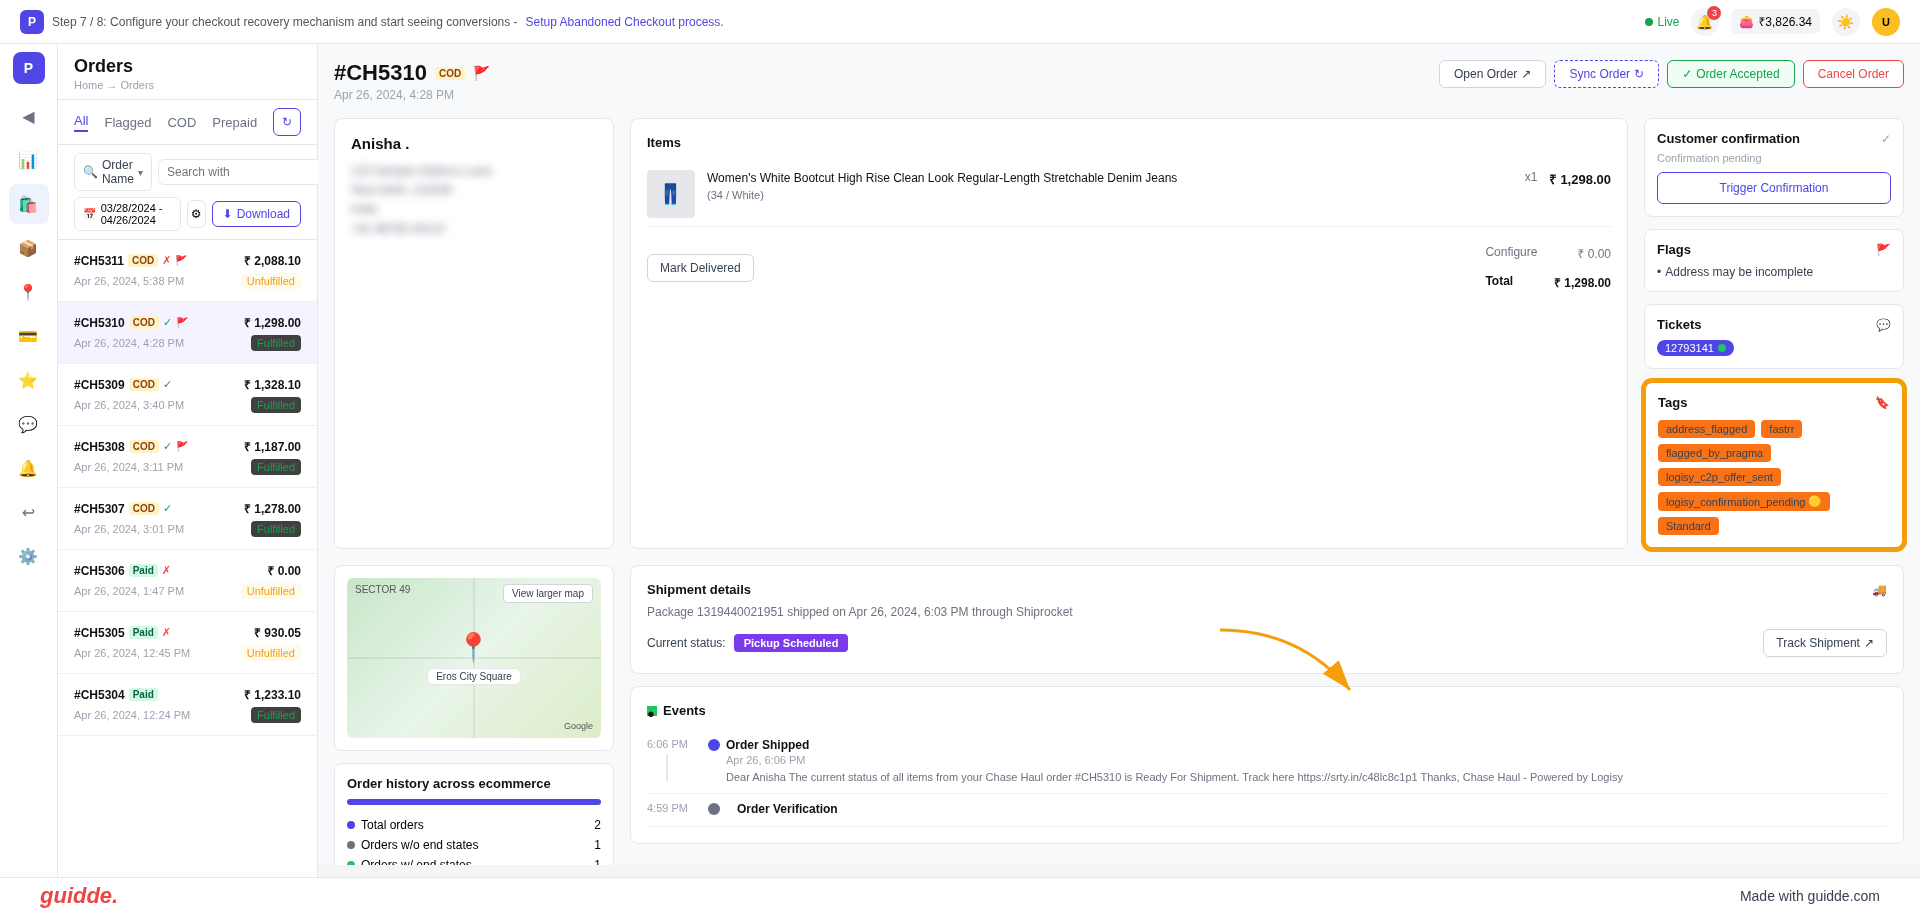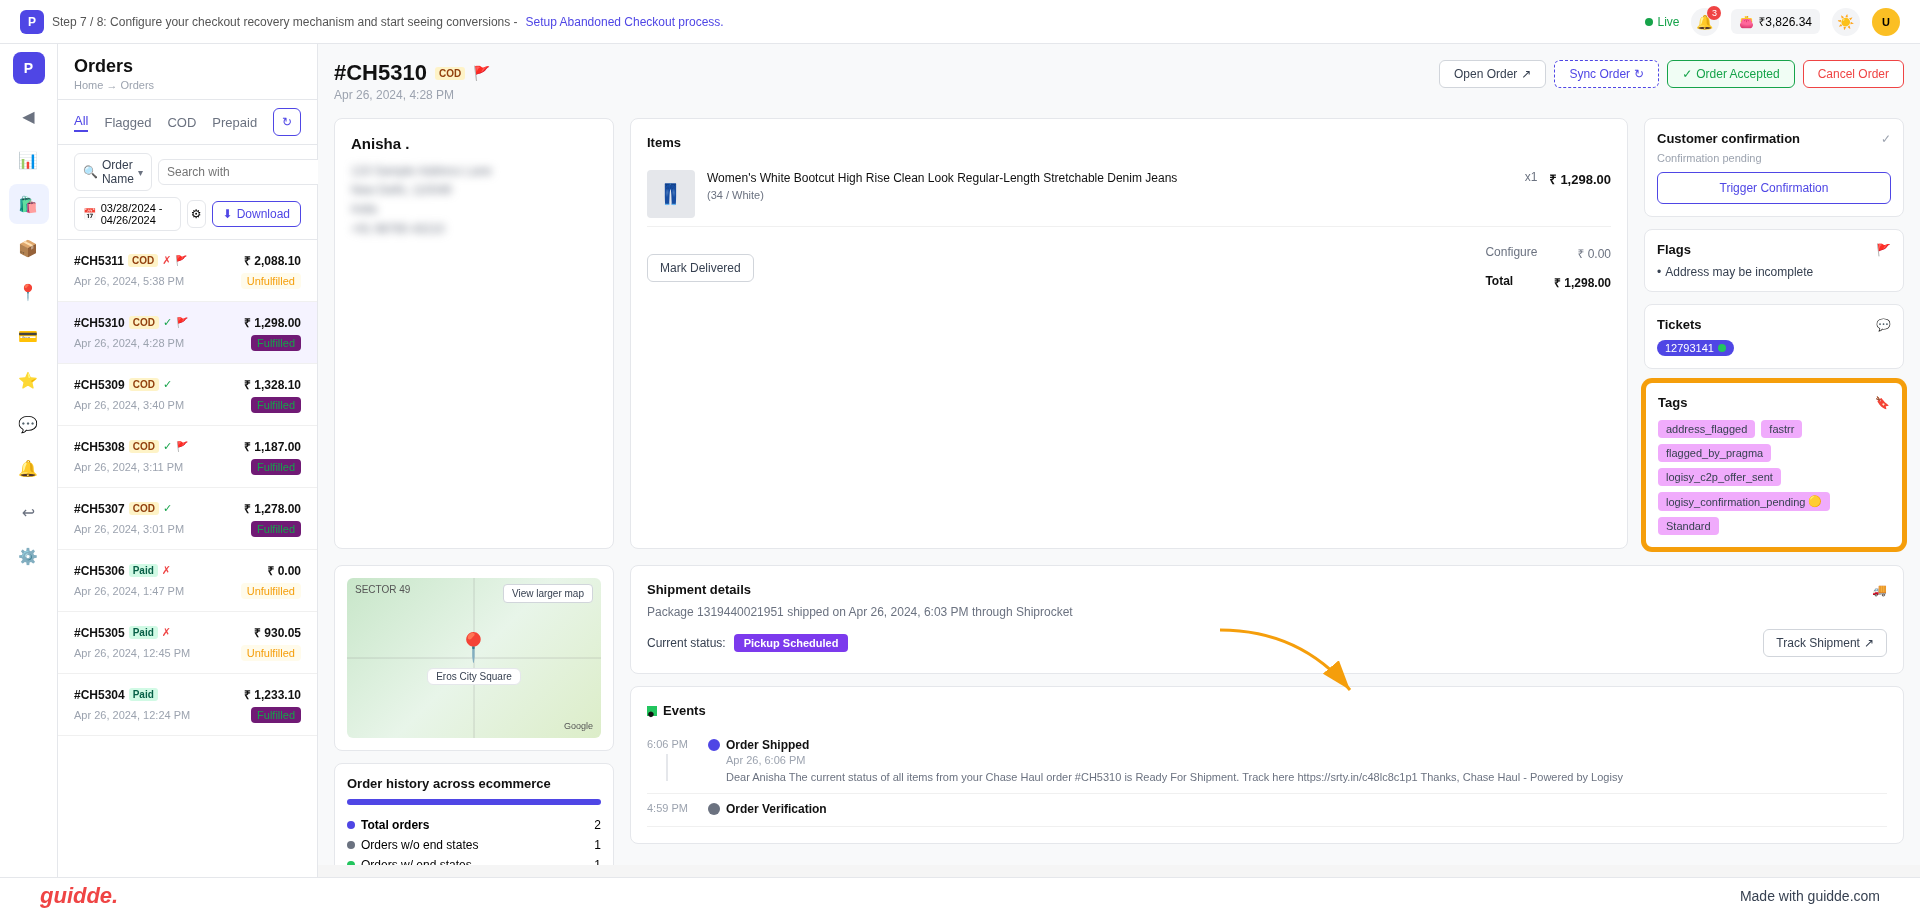--- a/index.html
+++ b/index.html
@@ -67,21 +67,21 @@
     .breadcrumb { font-size: 11px; color: #9ca3af; margin-top: 2px; }
 
     .order-list { flex: 1; overflow-y: auto; }
     .order-item { padding: 12px 16px; border-bottom: 1px solid #f0f0f0; cursor: pointer; }
     .order-item.selected { background: #f5f3ff; }
     .order-item-top { display: flex; align-items: center; justify-content: space-between; margin-bottom: 4px; }
     .order-id { font-size: 12px; font-weight: 600; color: #111; }
     .order-amount { font-size: 12px; font-weight: 600; color: #111; }
     .order-date { font-size: 11px; color: #9ca3af; }
     .order-status { font-size: 11px; padding: 2px 6px; border-radius: 4px; font-weight: 500; }
-    .status-fulfilled { color: #16a34a; background: #701a75; margin-left: 40px; }
+    .status-fulfilled { color: #16a34a; background: #404040; margin-left: 40px; }
     .status-unfulfilled { color: #f59e0b; background: #fffbeb; }
     .tag-cod { background: #fef3c7; color: #92400e; font-size: 10px; padding: 1px 4px; border-radius: 3px; font-weight: 600; }
     .tag-paid { background: #d1fae5; color: #065f46; font-size: 10px; padding: 1px 4px; border-radius: 3px; font-weight: 600; }
     .order-badges { display: flex; align-items: center; gap: 4px; flex-wrap: wrap; }
     .icon-check { color: #16a34a; font-size: 11px; }
     .icon-x { color: #ef4444; font-size: 11px; }
     .icon-flag { color: #ef4444; font-size: 10px; }
     .action-btn { padding: 6px 14px; border-radius: 6px; font-size: 12px; cursor: pointer; display: flex; align-items: center; gap: 4px; }
     .action-btn-outline { border: 1px solid #d1d5db; background: #fff; color: #374151; }
     .action-btn-primary { border: 1px solid #4f46e5; background: #fff; color: #4f46e5; }
@@ -96,21 +96,21 @@
     .item-variant { font-size: 11px; color: #6b7280; margin-top: 2px; }
     .item-sku { font-size: 11px; color: #4f46e5; margin-top: 2px; }
     .item-qty { font-size: 12px; color: #6b7280; }
     .item-price { font-size: 13px; font-weight: 600; color: #111; }
     .mark-delivered-btn { padding: 6px 12px; border: 1px solid #d1d5db; border-radius: 6px; font-size: 12px; background: #fff; cursor: pointer; color: #374151; }
     .totals-row { display: flex; justify-content: space-between; padding: 6px 0; font-size: 12px; color: #6b7280; }
     .totals-total { font-weight: 600; color: #111; }
     .trigger-btn { width: 100%; padding: 8px; border: 1px solid #4f46e5; border-radius: 6px; background: #fff; color: #4f46e5; font-size: 12px; cursor: pointer; font-weight: 500; }
     .ticket-badge { background: #4f46e5; color: white; font-size: 11px; padding: 2px 8px; border-radius: 10px; display: flex; align-items: center; gap: 4px; }
     .ticket-green-dot { width: 8px; height: 8px; background: #22c55e; border-radius: 50%; }
-    .tag { background: #f0abfc; color: #374151; font-size: 11px; padding: 3px 8px; border-radius: 4px; }
+    .tag { background: #f97316; color: #374151; font-size: 11px; padding: 3px 8px; border-radius: 4px; }
     .status-badge { display: inline-flex; align-items: center; padding: 3px 10px; border-radius: 4px; font-size: 11px; font-weight: 600; background: #7c3aed; color: white; }
     .track-btn { display: flex; align-items: center; gap: 4px; padding: 6px 12px; border: 1px solid #d1d5db; border-radius: 6px; font-size: 12px; background: #fff; cursor: pointer; color: #374151; }
     .event-item { display: flex; gap: 12px; padding: 8px 0; border-bottom: 1px solid #f0f0f0; }
 
     
     .footer { position: fixed; bottom: 0; left: 0; right: 0; height: 36px; background: #fff; border-top: 1px solid #e5e7eb; display: flex; align-items: center; justify-content: space-between; padding: 0 40px; z-index: 100; }
     .footer-brand { color: #ef4444; font-size: 22px; font-weight: 700; font-style: italic; }
     .footer-text { font-size: 14px; color: #374151; }
 
     
@@ -484,21 +484,21 @@
               <span style="font-size:9px;color:#555;">Google</span>
             </div>
           </div>
         </div>
 
         <div class="card" style="padding:12px;">
           <div style="font-size:13px;font-weight:600;color:#111;margin-bottom:8px;">Order history across ecommerce</div>
           <div style="height:6px;background:linear-gradient(to right,#4f46e5 0%,#4f46e5 100%);border-radius:3px;margin-bottom:10px;"></div>
 
           <div style="display:flex;justify-content:space-between;align-items:center;padding:3px 0;font-size:12px;">
-            <div style="display:flex;align-items:center;gap:6px;font-weight:bold;">
+            <div style="display:flex;align-items:center;gap:6px;">
               <div style="width:8px;height:8px;border-radius:50%;background:#4f46e5;flex-shrink:0;"></div>
               <span>Total orders</span>
             </div>
             <span>2</span>
           </div>
           <div style="display:flex;justify-content:space-between;align-items:center;padding:3px 0;font-size:12px;">
             <div style="display:flex;align-items:center;gap:6px;">
               <div style="width:8px;height:8px;border-radius:50%;background:#6b7280;flex-shrink:0;"></div>
               <span>Orders w/o end states</span>
             </div>
@@ -554,21 +554,21 @@
               <div style="font-size:11px;color:#9ca3af;margin-bottom:4px;padding-left:18px;">Apr 26, 6:06 PM</div>
               <div style="font-size:11px;color:#6b7280;line-height:1.4;padding-left:18px;">Dear Anisha The current status of all items from your Chase Haul order #CH5310 is Ready For Shipment. Track here https://srty.in/c48lc8c1p1 Thanks, Chase Haul - Powered by Logisy</div>
             </div>
           </div>
 
           <div class="event-item">
             <div style="display:flex;flex-direction:column;align-items:center;">
               <div style="font-size:11px;color:#9ca3af;white-space:nowrap;">4:59 PM</div>
             </div>
             <div style="flex:1;padding-left:8px;">
-              <div style="display:flex;align-items:center;gap:6px;margin-bottom:2px;">
+              <div style="display:flex;align-items:center;gap:17px;margin-bottom:2px;">
                 <div style="width:12px;height:12px;border-radius:50%;background:#6b7280;flex-shrink:0;"></div>
                 <span style="font-size:12px;font-weight:600;color:#111;">Order Verification</span>
               </div>
             </div>
           </div>
         </div>
 
       </div>
     </div>
   </div>

